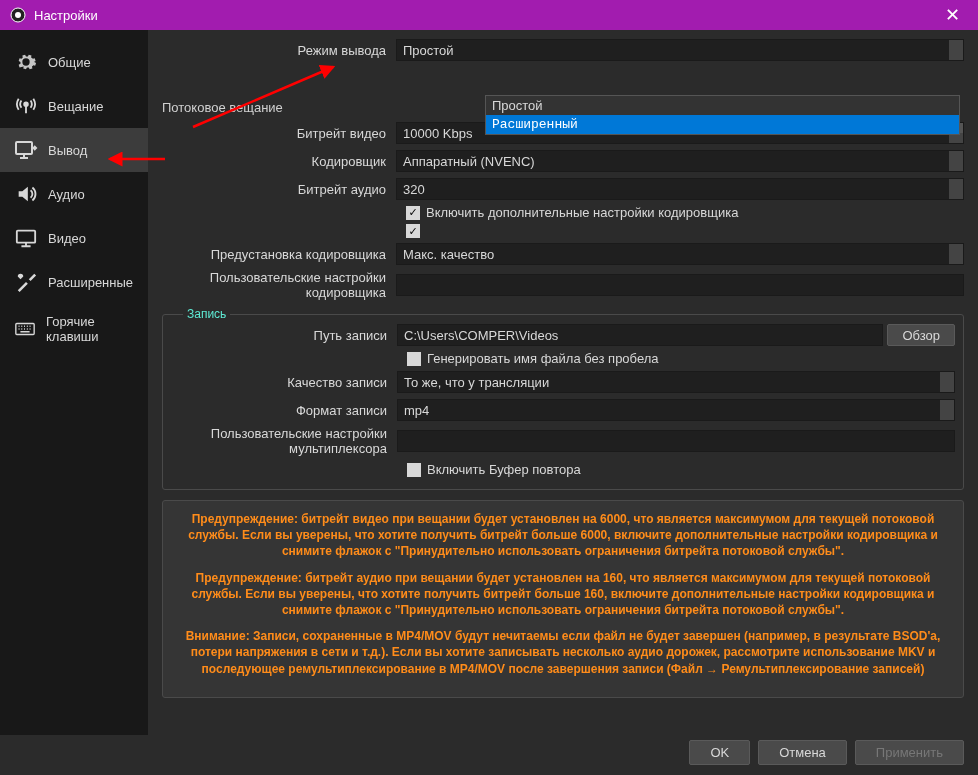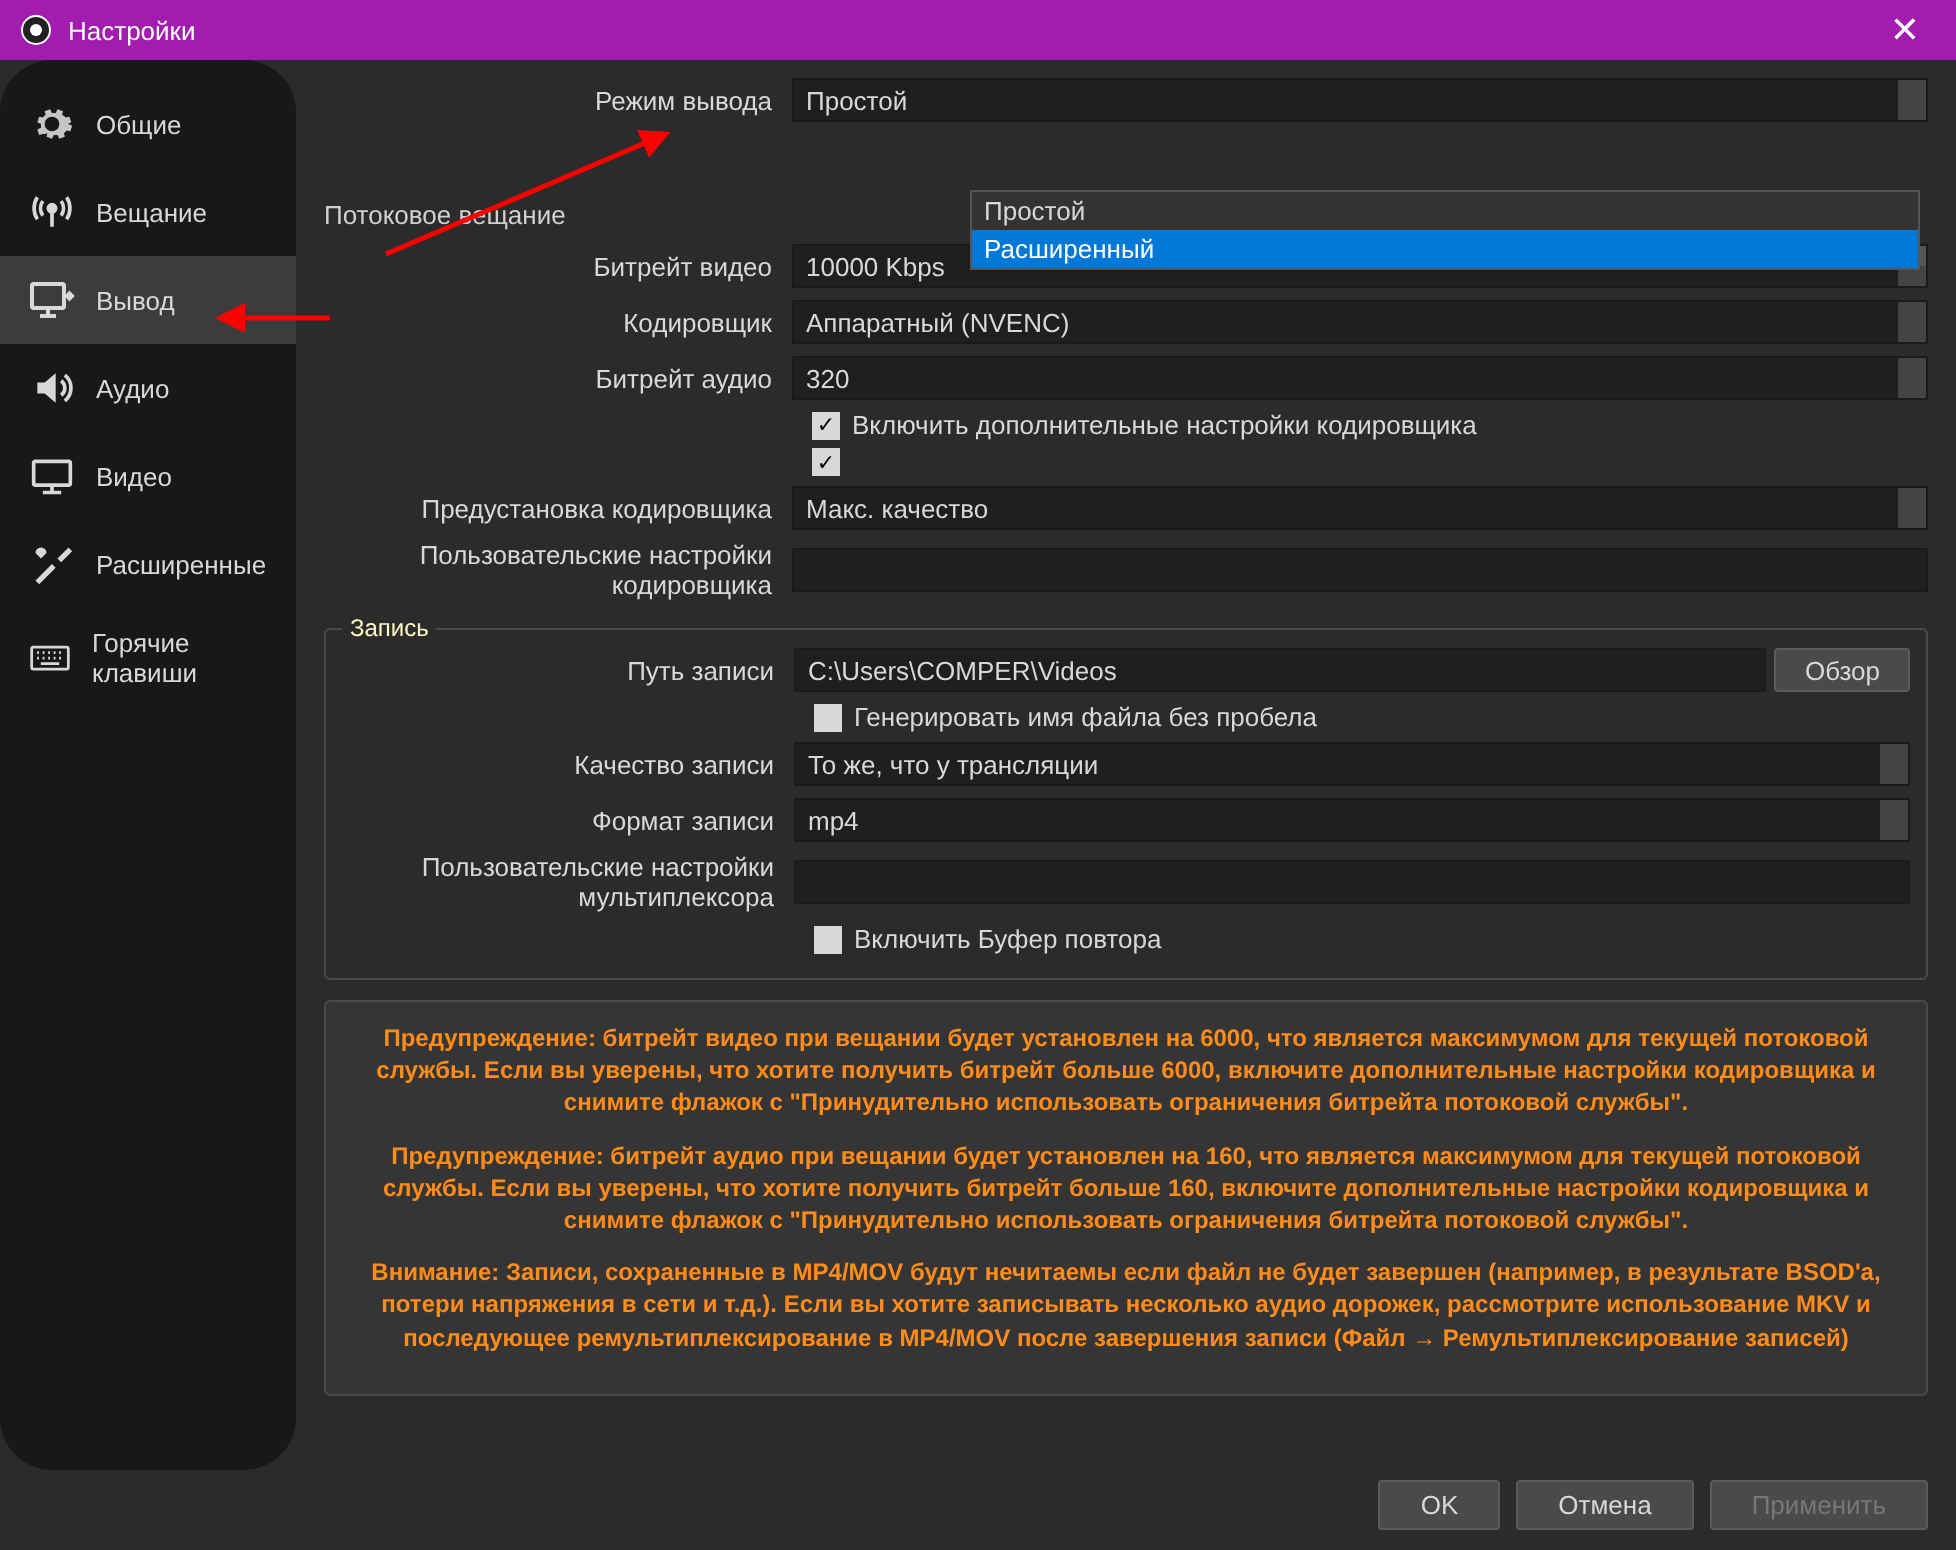--- a/index.html
+++ b/index.html
@@ -2,45 +2,45 @@
 <html><head>
 <meta charset="utf-8">
 <style>
 * { box-sizing: border-box; margin: 0; padding: 0; font-family: "Segoe UI", Arial, sans-serif; }
 body { background: #2b2b2b; width: 978px; height: 775px; overflow: hidden; color: #d8d8d8; font-size: 13px; position: relative; }
 .titlebar { background: #a21caf; height: 30px; display: flex; align-items: center; padding: 0 10px; color: #fff; }
 .titlebar .icon { width: 16px; height: 16px; margin-right: 8px; }
 .titlebar .title { flex: 1; font-size: 13px; }
 .titlebar .close { font-size: 18px; padding: 0 8px; cursor: pointer; }
 .main { display: flex; height: 705px; }
-.sidebar { width: 148px; background: #181818; padding: 10px 0; border-radius: 26px; }
+.sidebar { width: 148px; background: #181818; padding: 10px 0; }
 .sidebar-item { display: flex; align-items: center; padding: 10px 14px; cursor: pointer; color: #d8d8d8; }
 .sidebar-item.active { background: #3c3c3c; }
 .sidebar-item .sicon { width: 24px; height: 24px; margin-right: 10px; display: flex; align-items: center; justify-content: center; }
 .content { flex: 1; padding: 8px 14px; overflow: hidden; position: relative; }
 .row { display: flex; align-items: center; margin-bottom: 4px; min-height: 24px; }
 .label { width: 234px; text-align: right; padding-right: 10px; color: #d8d8d8; font-size: 13px; }
 .control { flex: 1; position: relative; }
 .select, .input { width: 100%; background: #1f1f1f; border: 1px solid #1a1a1a; color: #d8d8d8; padding: 3px 6px; font-size: 13px; height: 22px; }
 .spinbox { position: relative; }
 .spinbox::after { content: ""; position: absolute; right: 1px; top: 1px; bottom: 1px; width: 14px; background: linear-gradient(#555 0 50%, #444 50% 100%); }
 .spin-arrows { position: absolute; right: 3px; top: 0; bottom: 0; width: 10px; display: flex; flex-direction: column; justify-content: center; font-size: 7px; color: #ccc; }
 .sel { position: relative; }
 .sel::after { content: ""; position: absolute; right: 1px; top: 1px; bottom: 1px; width: 14px; background: #444; }
 .sel-arrows { position: absolute; right: 3px; top: 2px; bottom: 2px; width: 10px; display: flex; flex-direction: column; justify-content: space-between; font-size: 6px; color: #ccc; }
 .checkrow { display: flex; align-items: center; margin-left: 244px; margin-bottom: 4px; }
 .checkbox { width: 14px; height: 14px; background: #d8d8d8; margin-right: 6px; display: flex; align-items: center; justify-content: center; font-size: 11px; color: #000; flex-shrink: 0; }
 .checkbox.unchecked { background: #d8d8d8; }
 .section-label { color: #d0d0d0; font-size: 13px; margin: 10px 0 6px 0; }
 .groupbox { border: 1px solid #4a4a4a; border-radius: 3px; padding: 8px 8px 8px 0; margin-bottom: 10px; position: relative; }
-.groupbox-title { position: absolute; top: -8px; left: 8px; background: #2b2b2b; padding: 0 4px; font-size: 12px; color: #fef9c3; }
+.groupbox-title { position: absolute; top: -8px; left: 20px; background: #2b2b2b; padding: 0 4px; font-size: 12px; color: #5eead4; }
 .dropdown-open { position: absolute; left: 337px; top: 65px; right: 18px; background: #222; border: 1px solid #555; z-index: 30; }
 .drop-item { padding: 2px 6px; font-size: 13px; }
 .drop-item.sel1 { background: #333; }
-.drop-item.hl { background: #0078d7; color: #fff; }
+.drop-item.hl { background: #0078d7; color: #fff; font-family: Liberation Mono, monospace; }
 .warnings { background: #353535; border: 1px solid #4a4a4a; border-radius: 3px; padding: 10px; color: #ff8c1a; font-size: 12px; line-height: 1.35; font-weight: bold; }
 .warnings p { margin-bottom: 10px; text-align: center; }
 .footer { position: absolute; bottom: 10px; right: 14px; display: flex; gap: 8px; }
 .btn { background: #4a4a4a; border: 1px solid #5a5a5a; color: #d8d8d8; padding: 4px 20px; font-size: 13px; cursor: pointer; border-radius: 2px; }
 .btn.disabled { color: #777; }
 .browse { background: #4a4a4a; border: 1px solid #5a5a5a; color: #d8d8d8; padding: 2px 14px; font-size: 13px; margin-left: 4px; border-radius: 2px; }
 .pathrow .control { display: flex; }
 .arrow { position: absolute; z-index: 20; pointer-events: none; }
 .arrow1 { left: 105px; top: 149px; width: 65px; }
 .arrow2 { left: 188px; top: 62px; width: 150px; }

